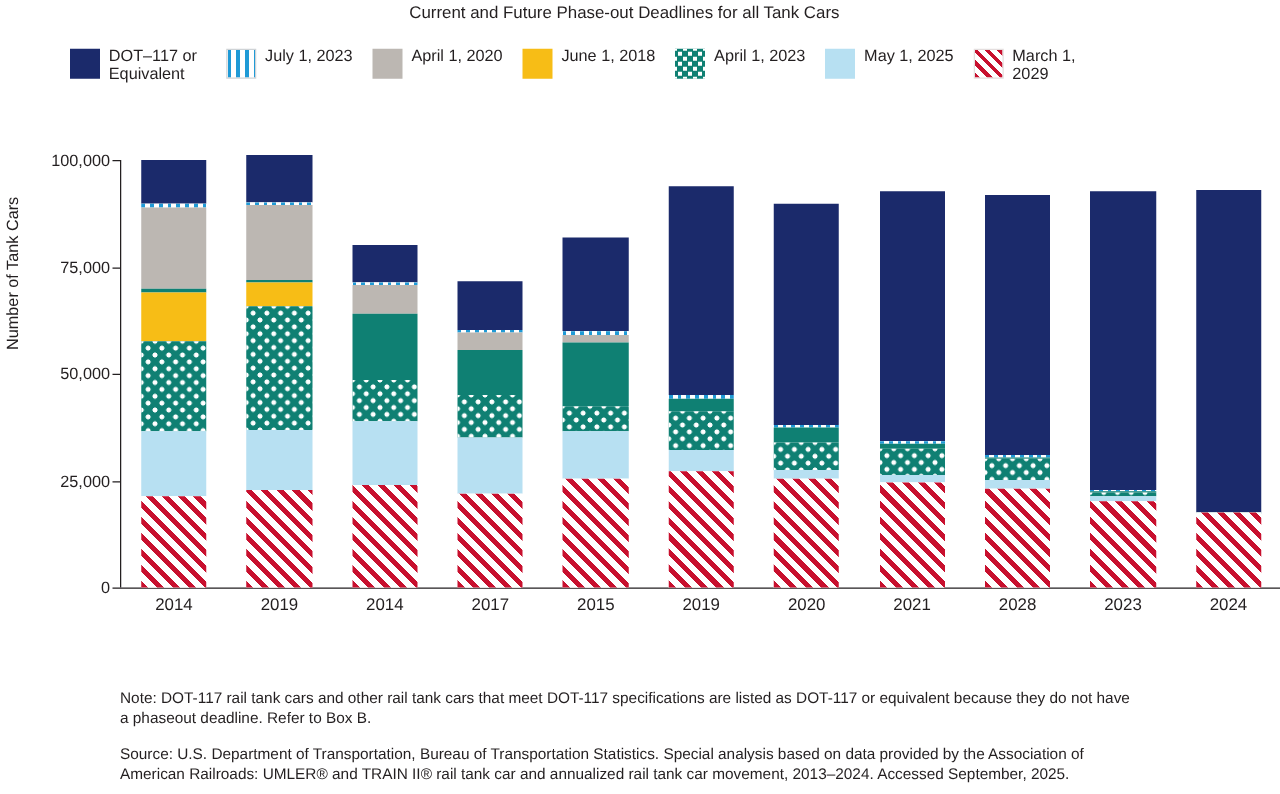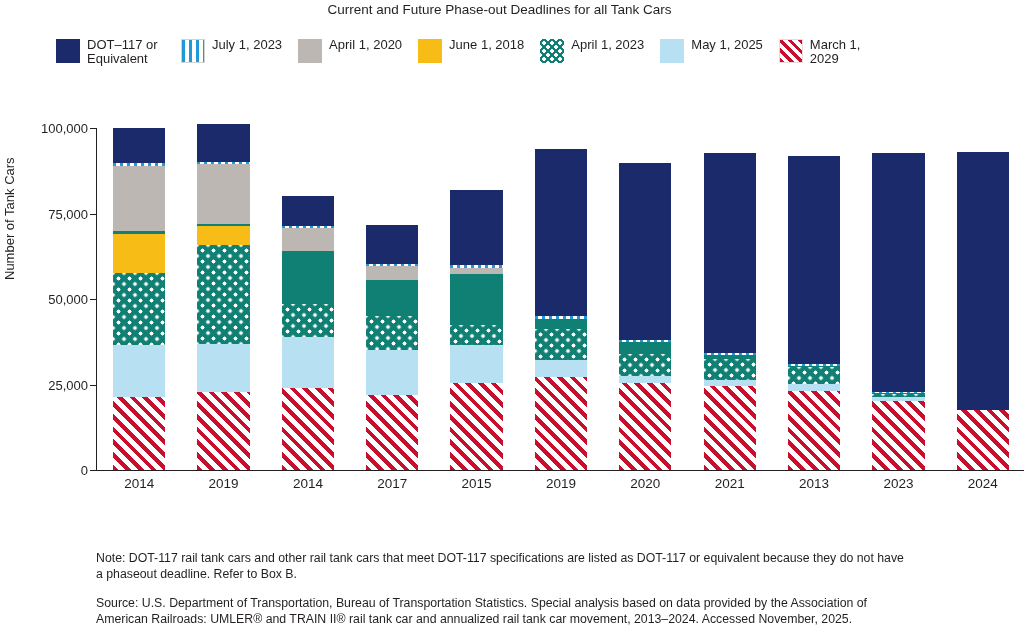--- a/index.html
+++ b/index.html
@@ -282,22 +282,22 @@
     </div>
   <div id="xticklabels">
       <div class="xtick">2014</div>
       <div class="xtick">2019</div>
       <div class="xtick">2014</div>
       <div class="xtick">2017</div>
       <div class="xtick">2015</div>
       <div class="xtick">2019</div>
       <div class="xtick">2020</div>
       <div class="xtick">2021</div>
-      <div class="xtick">2013</div>
+      <div class="xtick">2028</div>
       <div class="xtick">2023</div>
       <div class="xtick">2024</div>
     </div>
 </div>
 
 <div id="footnotes">
     <div class="fn">Note: DOT-117 rail tank cars and other rail tank cars that meet DOT-117 specifications are listed as DOT-117 or equivalent because they do not have a phaseout deadline. Refer to Box B.</div>
-    <div class="fn">Source: U.S. Department of Transportation, Bureau of Transportation Statistics. Special analysis based on data provided by the Association of American Railroads: UMLER® and TRAIN II® rail tank car and annualized rail tank car movement, 2013–2024. Accessed November, 2025.</div>
+    <div class="fn">Source: U.S. Department of Transportation, Bureau of Transportation Statistics. Special analysis based on data provided by the Association of American Railroads: UMLER® and TRAIN II® rail tank car and annualized rail tank car movement, 2013–2024. Accessed September, 2025.</div>
   </div>
 
 </body></html>

